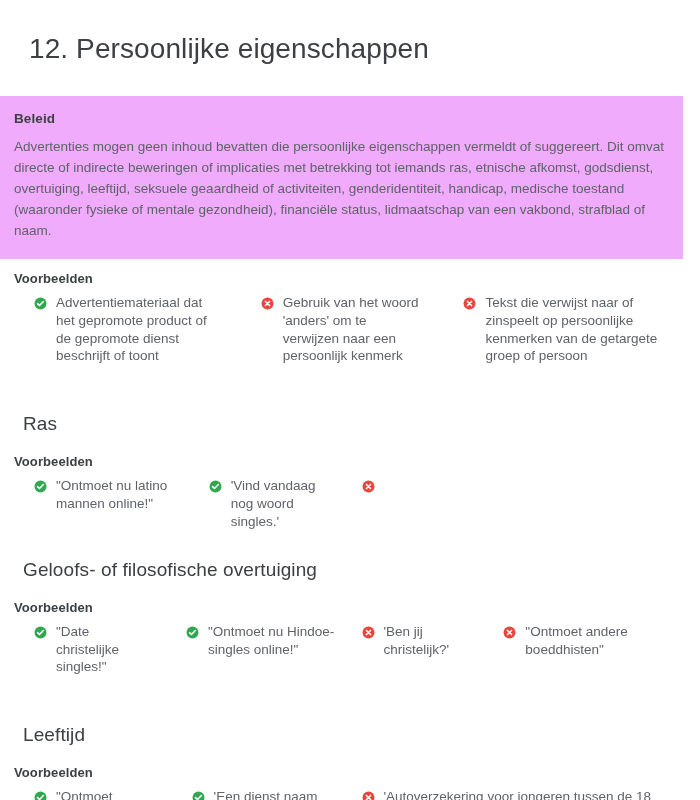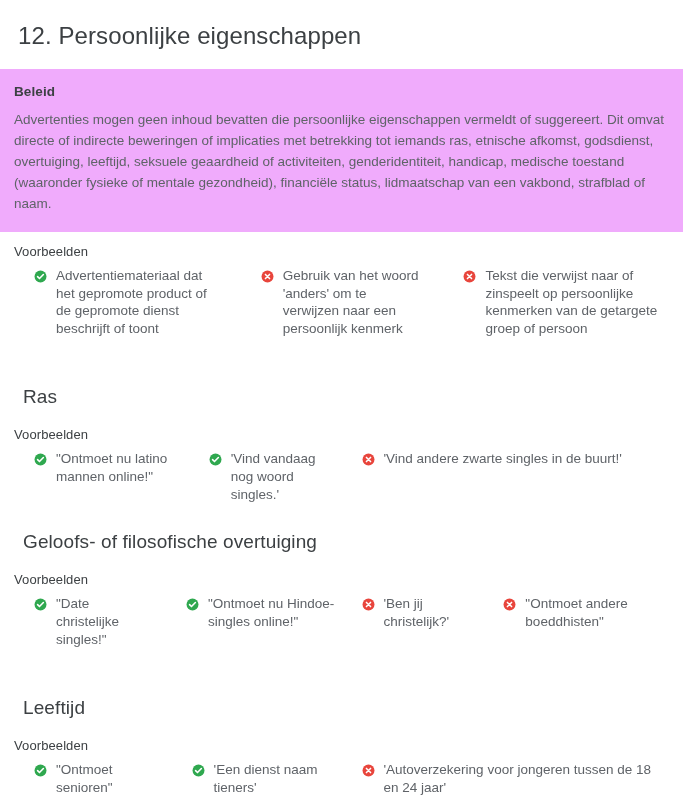--- a/index.html
+++ b/index.html
@@ -16,25 +16,25 @@
     overflow: hidden;
   }
 
   .page {
     width: 683px;
     position: relative;
   }
 
   
   .page-title {
-    font-size: 24px;
+    font-size: 28px;
     font-weight: 400;
     color: #3c4043;
     line-height: 1.3;
-    margin: 4px;
+    margin: 15px;
     padding: 16px 14px 14px 14px;
     letter-spacing: 0.1px;
   }
 
   
   .policy-box {
     background: #f0abfc;
     padding: 15px 14px 17px 14px;
     margin: 0;
   }
@@ -52,21 +52,21 @@
     color: #5f6368;
     margin: 0;
   }
 
   
   .examples-block {
     padding: 12px 14px 0 14px;
   }
   .examples-label {
     font-size: 13px;
-    font-weight: 400;
+    font-weight: 700;
     color: #3c4043;
     margin: 0 0 8px 0;
     letter-spacing: 0.1px;
   }
 
   .ex-grid {
     display: flex;
     flex-direction: row;
     align-items: flex-start;
     width: 100%;
@@ -186,21 +186,20 @@
                 </svg>
                 <span class="ex-text">'Vind vandaag nog woord singles.'</span>
               </div>
             </div>
             <div class="ex-col half">
               <div class="ex-item">
                 <svg class="status-icon" viewBox="0 0 24 24">
                   <circle cx="12" cy="12" r="11" fill="#e8453c"></circle>
                   <path d="M8.2 8.2l7.6 7.6M15.8 8.2l-7.6 7.6" fill="none" stroke="#ffffff" stroke-width="2.9" stroke-linecap="round"></path>
                 </svg>
-                <span class="ex-text">'Vind andere zwarte singles in de buurt!'</span>
               </div>
             </div>
           </div>
         </div>
       </div>
       <div class="sp-sm"></div>
       <div class="section">
         <h2 class="section-heading">Geloofs- of filosofische overtuiging</h2>
         <div class="examples-block">
           <div class="examples-label">Voorbeelden</div>

